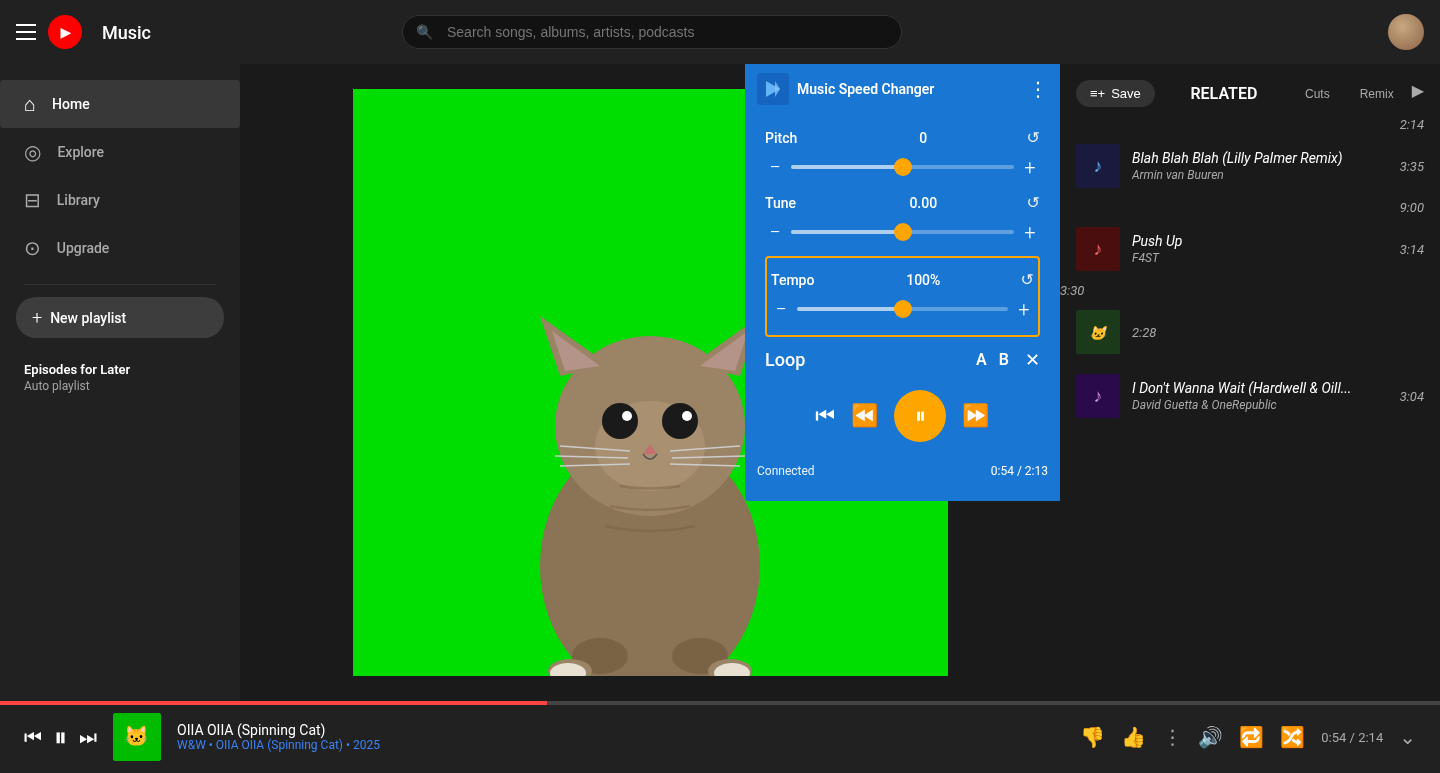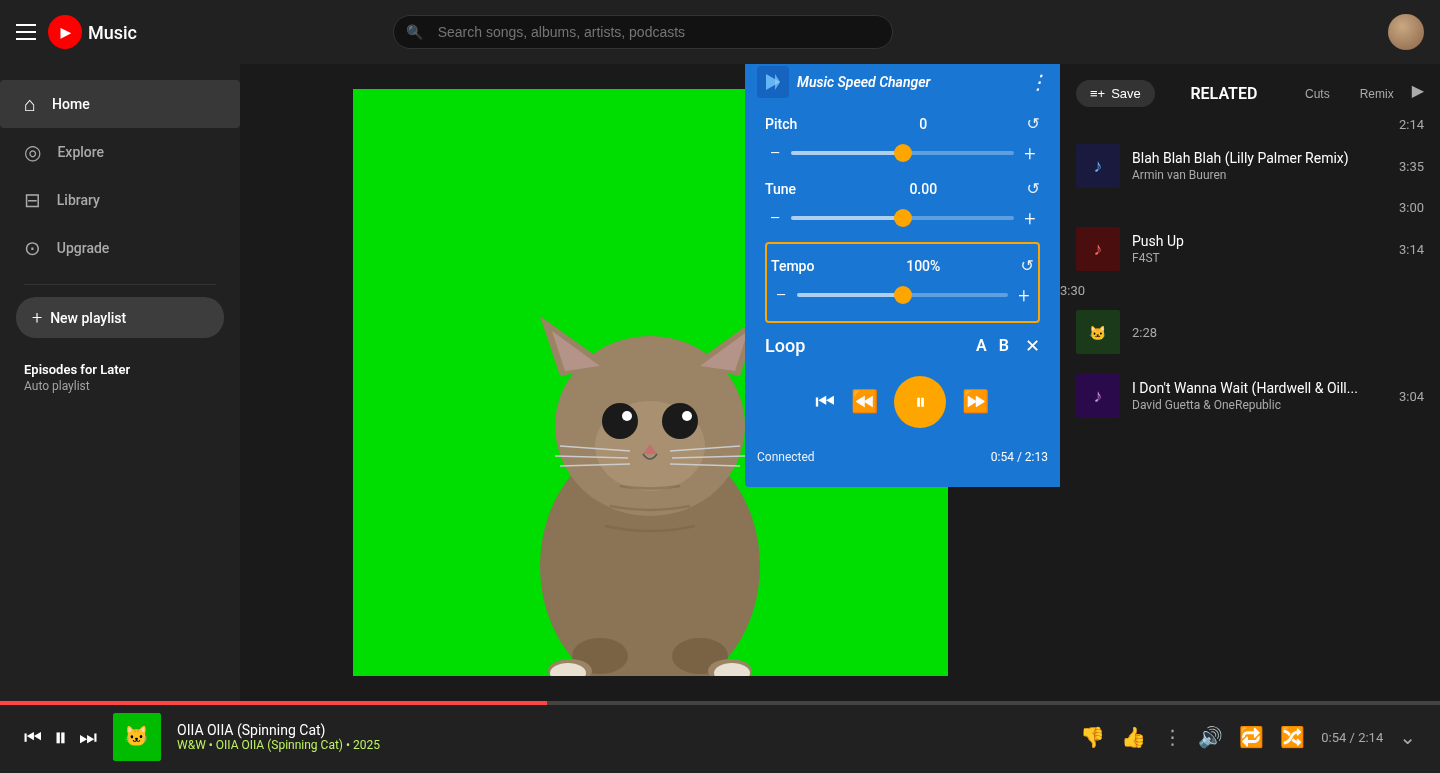--- a/index.html
+++ b/index.html
@@ -3,21 +3,21 @@
   <meta charset="utf-8">
   <style>
     * { box-sizing: border-box; margin: 0; padding: 0; }
     body { background: #0f0f0f; color: #fff; font-family: 'Roboto', Arial, sans-serif; width: 1440px; height: 773px; overflow: hidden; position: relative; }
 
     
     .header { height: 64px; background: #212121; display: flex; align-items: center; padding: 0 16px; gap: 16px; position: relative; z-index: 10; }
     .header-left { display: flex; align-items: center; gap: 12px; }
     .hamburger { cursor: pointer; display: flex; flex-direction: column; gap: 5px; }
     .hamburger span { width: 20px; height: 2px; background: #fff; display: block; }
-    .logo { display: flex; align-items: center; gap: 6px; }
+    .logo { display: flex; align-items: center; gap: 20px; }
     .logo-icon { width: 34px; height: 34px; background: #ff0000; border-radius: 50%; display: flex; align-items: center; justify-content: center; }
     .logo-icon::after { content: '▶'; color: #fff; font-size: 14px; margin-left: 2px; }
     .logo-text { color: #fff; font-size: 18px; font-weight: 500; }
     .search-bar { flex: 1; max-width: 500px; margin: 0 auto; }
     .search-input { width: 100%; background: #121212; border: 1px solid #333; border-radius: 40px; padding: 8px 20px 8px 44px; color: #fff; font-size: 14px; outline: none; }
     .search-wrapper { position: relative; }
     .search-wrapper::before { content: '🔍'; position: absolute; left: 14px; top: 50%; transform: translateY(-50%); font-size: 14px; opacity: 0.5; }
     .header-right { margin-left: auto; display: flex; align-items: center; }
     .avatar { width: 36px; height: 36px; border-radius: 50%; background: #888; overflow: hidden; cursor: pointer; }
     .avatar-img { width: 100%; height: 100%; background: radial-gradient(circle at 40% 35%, #c8a882, #8b6347); }
@@ -39,21 +39,21 @@
     
     .main-content { flex: 1; background: #121212; position: relative; overflow: hidden; }
     .video-area { width: 100%; height: 100%; display: flex; align-items: center; justify-content: center; background: #1a1a1a; }
     .green-screen { width: 595px; height: 587px; background: #00dd00; position: relative; display: flex; align-items: center; justify-content: center; overflow: hidden; }
 
     
     .right-panel { width: 380px; background: #1a1a1a; overflow-y: auto; flex-shrink: 0; }
 
     
     .msc-overlay { position: absolute; top: 0; right: 0; width: 315px; background: #1976d2; border-radius: 0 0 0 4px; z-index: 20; }
-    .msc-header { display: flex; align-items: center; padding: 2px 12px; gap: 8px; background: #1976d2; font-style: italic; }
+    .msc-header { display: flex; align-items: center; padding: 9px 12px; gap: 8px; background: #1976d2; }
     .msc-logo { width: 32px; height: 32px; background: #1565c0; border-radius: 4px; display: flex; align-items: center; justify-content: center; }
     .msc-logo svg { width: 24px; height: 24px; }
     .msc-title { flex: 1; font-size: 14px; font-weight: 600; color: #fff; }
     .msc-more { color: #fff; cursor: pointer; font-size: 20px; }
     .msc-body { padding: 8px 20px; }
     .msc-row { display: flex; align-items: center; gap: 8px; padding: 6px 0; }
     .msc-label { color: #fff; font-size: 14px; font-weight: 500; width: 55px; }
     .msc-value { color: #fff; font-size: 14px; font-weight: 500; flex: 1; text-align: center; }
     .msc-reset { color: #fff; cursor: pointer; font-size: 16px; opacity: 0.9; }
     .slider-row { display: flex; align-items: center; gap: 6px; padding: 2px 0 8px 0; }
@@ -77,36 +77,36 @@
 
     
     .related-section { padding: 0; }
     .related-header { display: flex; align-items: center; justify-content: space-between; padding: 16px 16px 8px 16px; }
     .related-title { font-size: 16px; font-weight: 600; color: #fff; }
     .related-tabs { display: flex; gap: 6px; align-items: flex-start; }
     .tab-btn { padding: 6px 12px; border-radius: 16px; font-size: 12px; cursor: pointer; border: none; color: #fff; }
     .tab-btn:not(.active) { background: transparent; color: #aaa; }
     .save-btn { display: flex; align-items: center; gap: 6px; background: #333; border: none; color: #fff; padding: 6px 14px; border-radius: 16px; font-size: 13px; cursor: pointer; }
     .more-arrow { color: #aaa; cursor: pointer; font-size: 16px; }
-    .song-list { overflow-y: auto; }
+    .song-list { overflow-y: auto; font-style: italic; }
     .song-item { display: flex; align-items: center; padding: 10px 16px; gap: 12px; cursor: pointer; }
     .song-thumb { width: 44px; height: 44px; border-radius: 3px; flex-shrink: 0; background: #333; overflow: hidden; }
     .song-info { flex: 1; min-width: 0; }
     .song-title { font-size: 14px; color: #fff; white-space: nowrap; overflow: hidden; text-overflow: ellipsis; }
     .song-artist { font-size: 12px; color: #aaa; margin-top: 2px; white-space: nowrap; overflow: hidden; text-overflow: ellipsis; }
     .song-duration { font-size: 13px; color: #aaa; flex-shrink: 0; }
 
     
     .bottom-player { height: 72px; background: #212121; display: flex; align-items: center; padding: 0 24px; gap: 16px; position: relative; z-index: 10; }
     .player-controls-left { display: flex; align-items: center; gap: 12px; }
     .player-btn { background: none; border: none; color: #fff; cursor: pointer; font-size: 20px; display: flex; align-items: center; }
     .player-thumb { width: 48px; height: 48px; border-radius: 3px; background: #333; overflow: hidden; flex-shrink: 0; }
     .player-info { display: flex; flex-direction: column; }
     .player-title { font-size: 14px; color: #fff; }
-    .player-artist { font-size: 12px; color: #bef264; }
+    .player-artist { font-size: 12px; color: #3b82f6; }
     .progress-bar-wrapper { position: absolute; top: 0; left: 0; right: 0; height: 4px; background: #444; }
     .progress-fill { height: 100%; background: #f44; width: 38%; }
     .player-right { margin-left: auto; display: flex; align-items: center; gap: 16px; }
     .player-time { font-size: 13px; color: #aaa; }
     .player-action-btn { background: none; border: none; color: #aaa; cursor: pointer; font-size: 20px; }
 
     
     .thumb-blah { background: linear-gradient(135deg, #1a1a2e, #16213e); }
     .thumb-push { background: linear-gradient(135deg, #4a0e0e, #8b0000); }
     .thumb-oia { background: linear-gradient(135deg, #1a3a1a, #2d5a2d); }
@@ -334,21 +334,21 @@
               </svg>
           </div>
           <div class="song-info">
             <div class="song-title">Blah Blah Blah (Lilly Palmer Remix)</div>
             <div class="song-artist">Armin van Buuren</div>
           </div>
           <span class="song-duration">3:35</span>
         </div>
 
         <div style="display:flex; justify-content:flex-end; padding: 2px 16px 2px 0;">
-          <span style="font-size:13px;color:#aaa;">3:00</span>
+          <span style="font-size:13px;color:#aaa;">9:00</span>
         </div>
         <div class="song-item">
           <div class="song-thumb thumb-push">
             <svg width="44" height="44" viewBox="0 0 44 44">
                 <rect width="44" height="44" fill="#4a0e0e"></rect>
                 <text x="22" y="28" text-anchor="middle" fill="#ff6b6b" font-size="18">♪</text>
               </svg>
           </div>
           <div class="song-info">
             <div class="song-title">Push Up</div>

